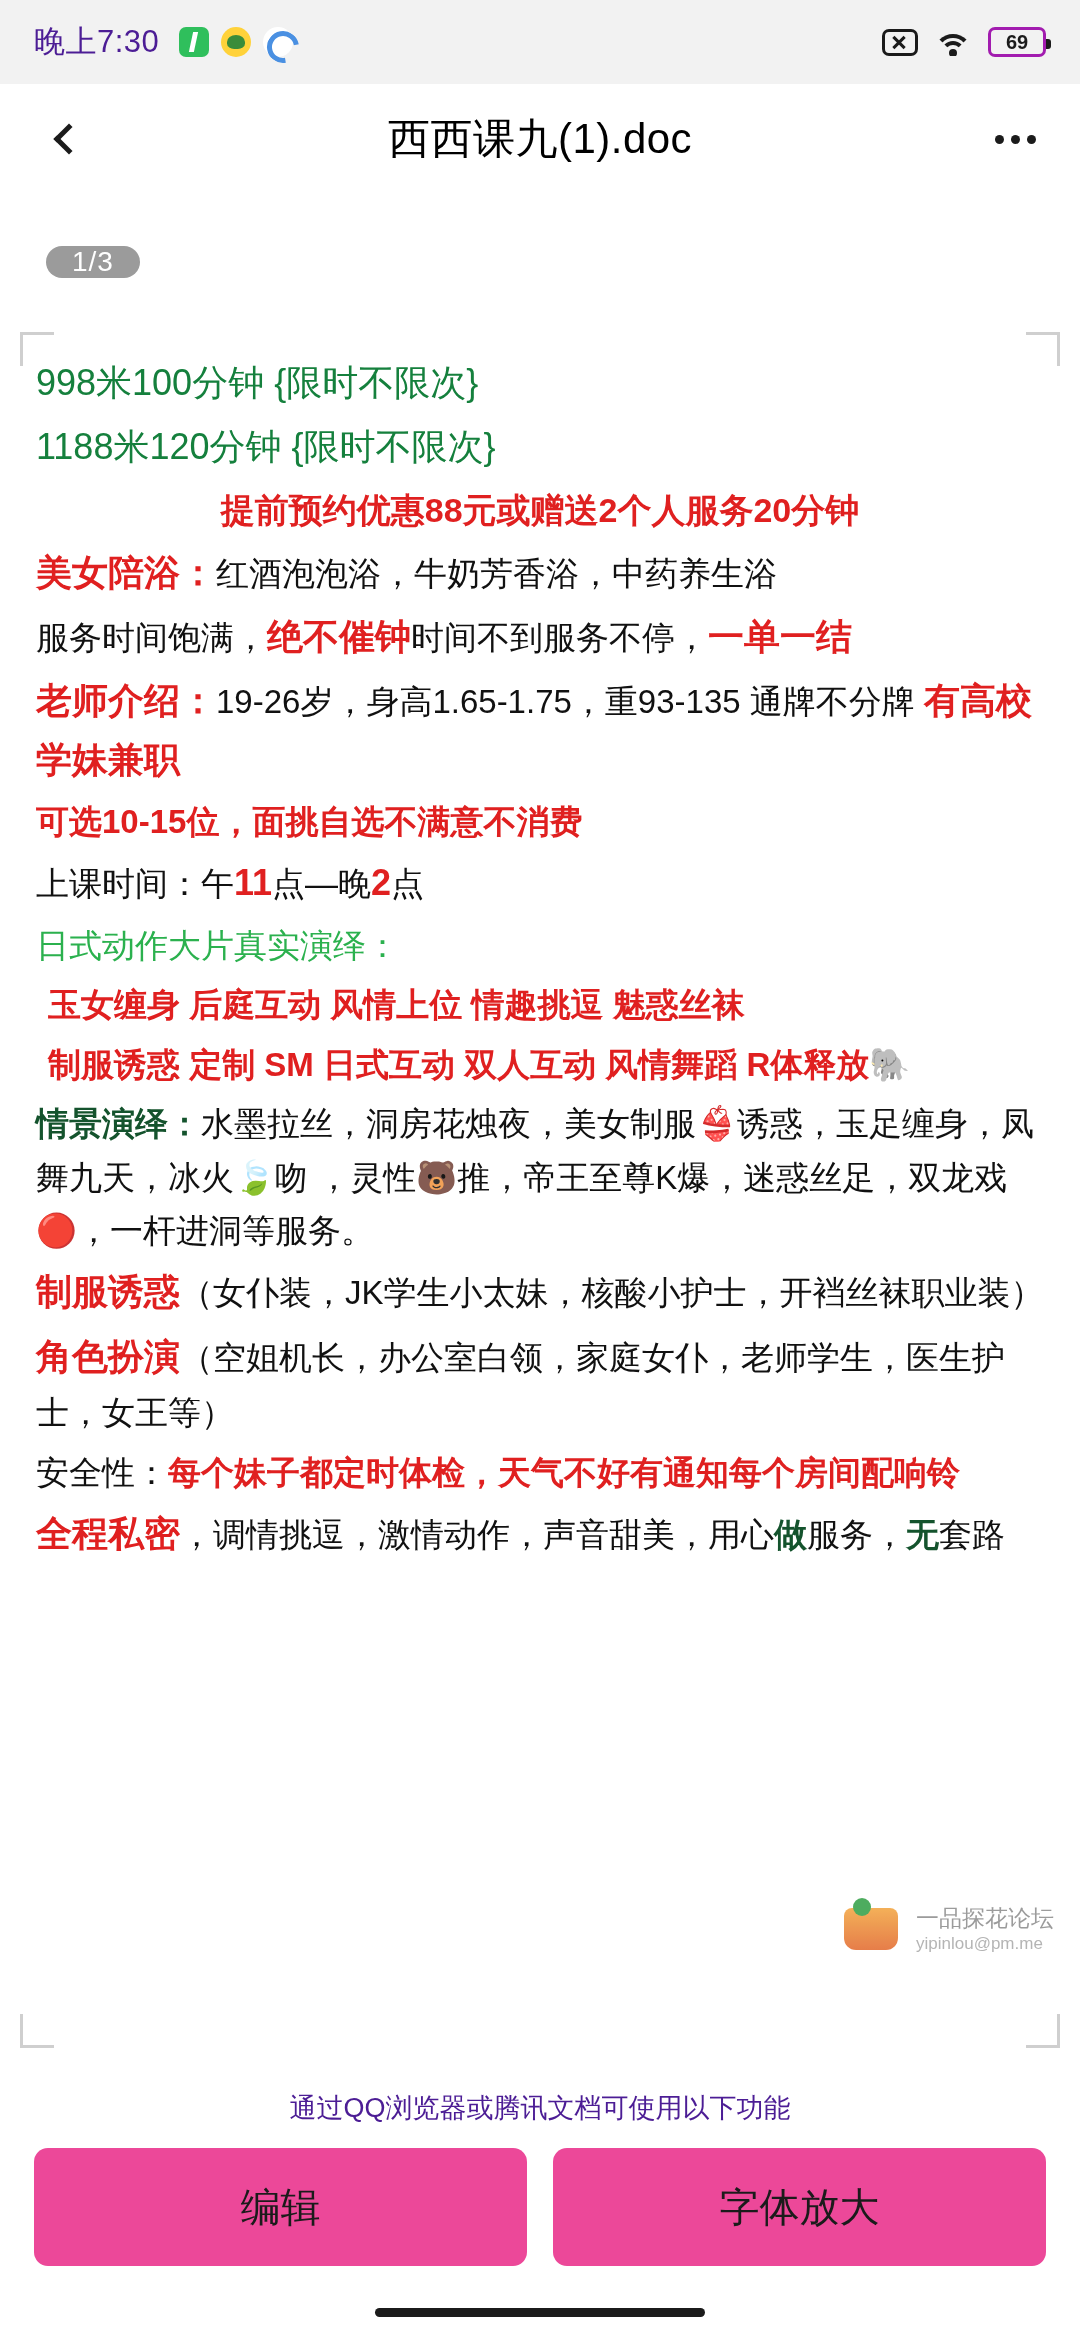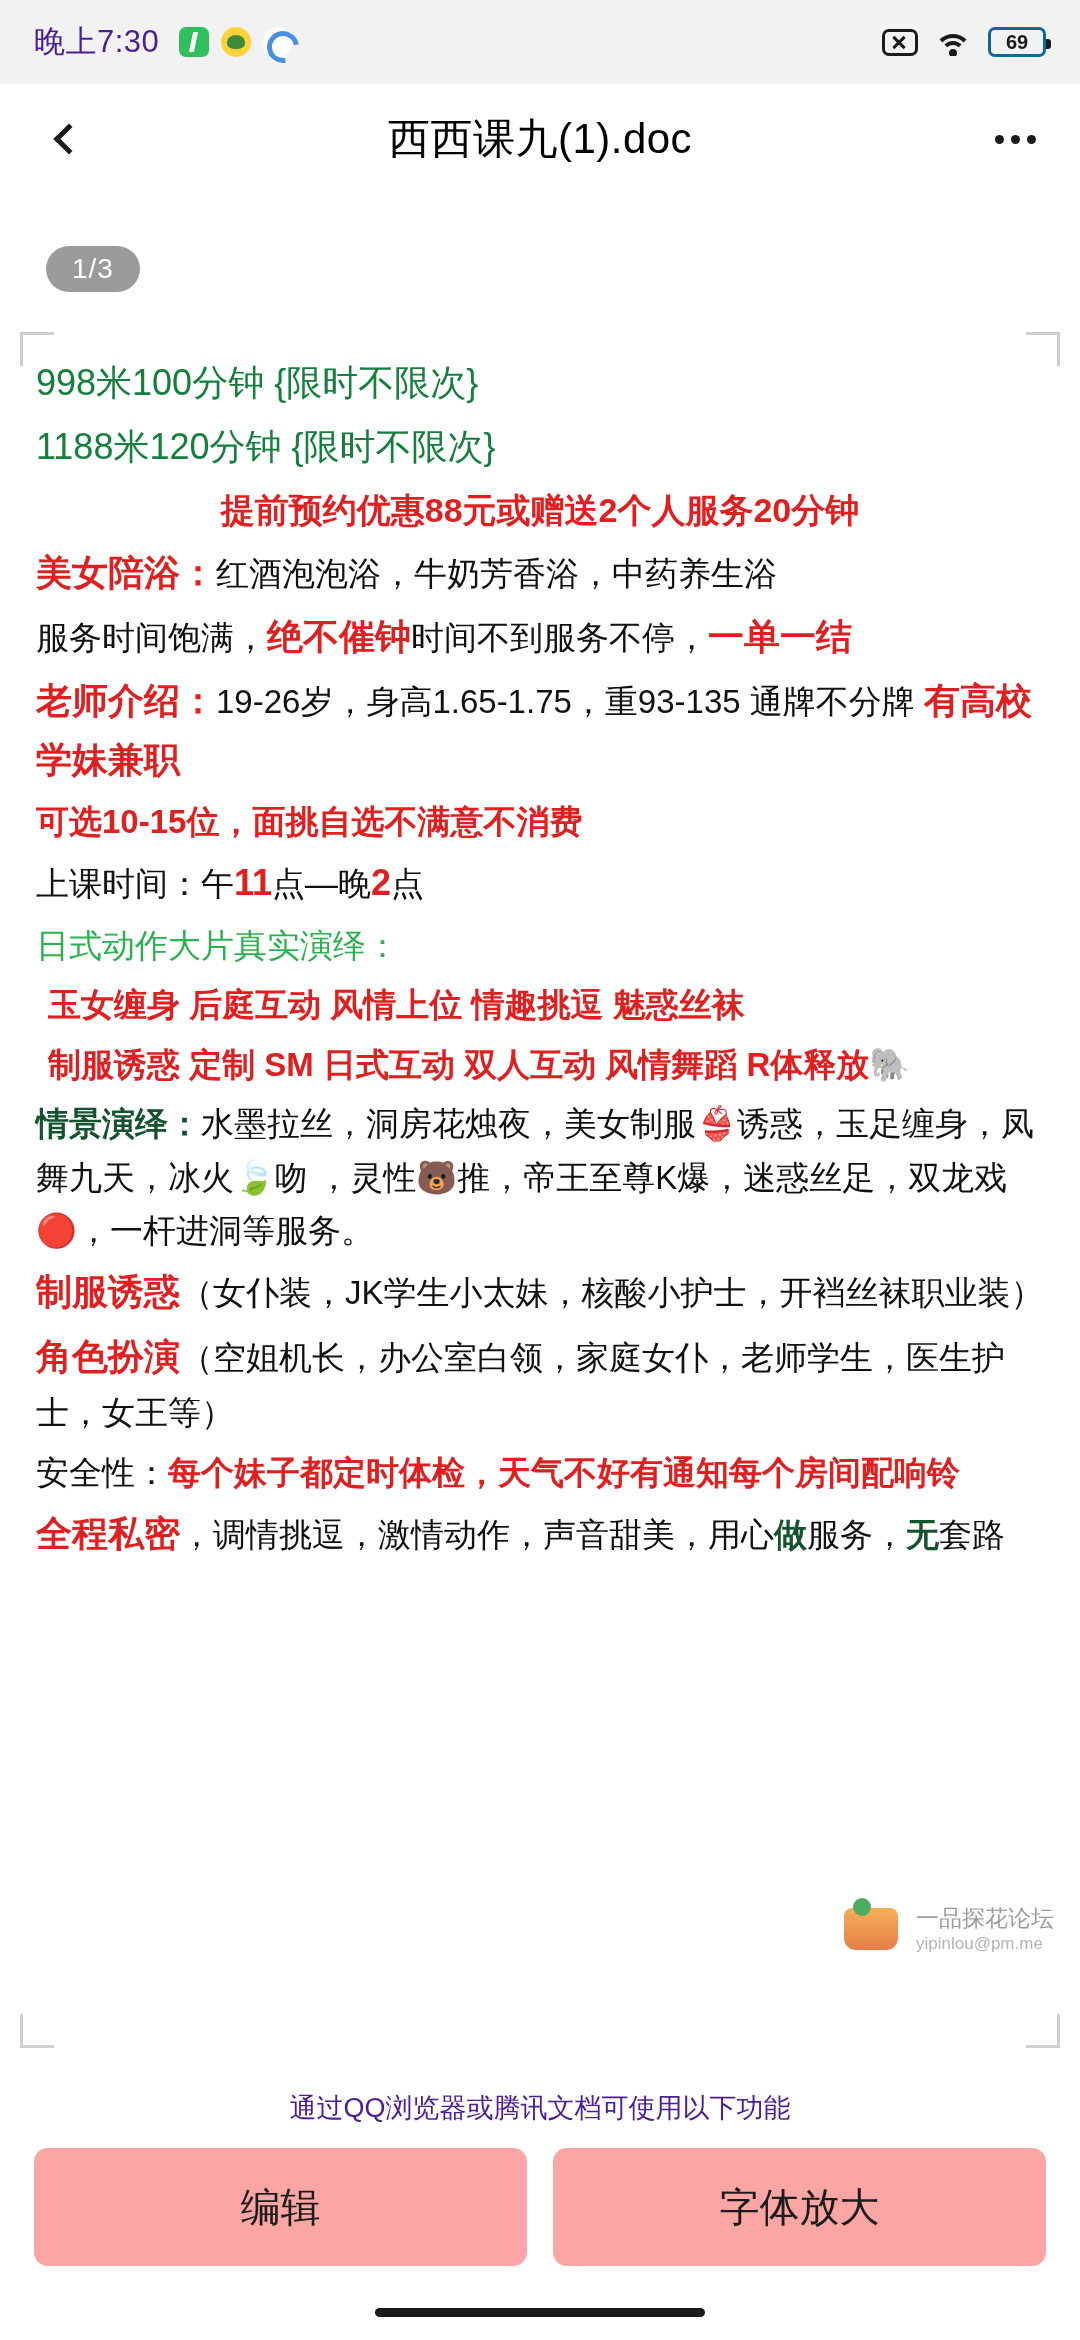--- a/index.html
+++ b/index.html
@@ -100,21 +100,21 @@
   }
   .ic-wifi span:nth-child(1) { width: 38px; height: 38px; left: 0; top: 6px; }
   .ic-wifi span:nth-child(2) { width: 24px; height: 24px; left: 7px; top: 13px; }
   .ic-wifi-dot {
     position: absolute; left: 15px; top: 21px;
     width: 8px; height: 8px; border-radius: 50%;
     background: #1b1b1b;
   }
   .ic-batt {
     width: 58px; height: 30px;
-    border: 3px solid #0369a1;
+    border: 3px solid #a21caf;
     border-radius: 7px;
     position: relative;
     display: flex; align-items: center; justify-content: center;
   }
   .ic-batt::after {
     content:"";
     position:absolute; right:-8px; top:9px;
     width:5px; height:10px; background:#1b1b1b;
     border-radius: 0 3px 3px 0;
   }
@@ -167,21 +167,21 @@
     background: #ffffff;
     overflow: hidden;
   }
   .page-badge {
     position: absolute;
     left: 46px; top: 52px;
     background: #9b9b9b;
     color: #ffffff;
     font-size: 28px;
     border-radius: 28px;
-    padding: 7px 26px;
+    padding: 0 26px;
     letter-spacing: 1px;
     z-index: 5;
   }
 
   
   .crop {
     position: absolute;
     width: 34px; height: 34px;
     z-index: 3;
   }
@@ -225,21 +225,21 @@
     padding: 16px 0 22px 0;
   }
   .footer-actions {
     display: flex;
     gap: 26px;
     padding-bottom: 18px;
   }
   .action-btn {
     flex: 1 1 0;
     height: 118px;
-    background: #fca5a5;
+    background: #ec4899;
     border-radius: 14px;
     display: flex;
     align-items: center;
     justify-content: center;
     font-size: 40px;
     color: #1b1b1b;
   }
   .watermark {
     position: absolute;
     right: 26px;

